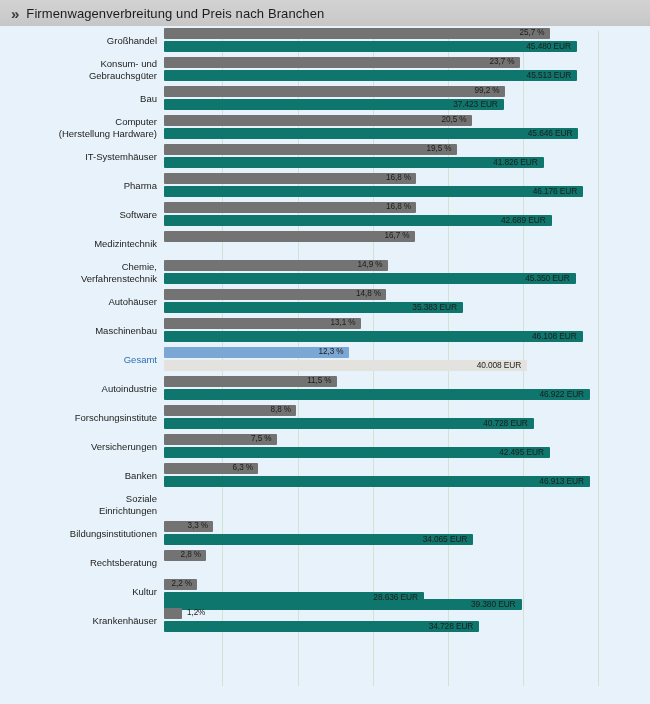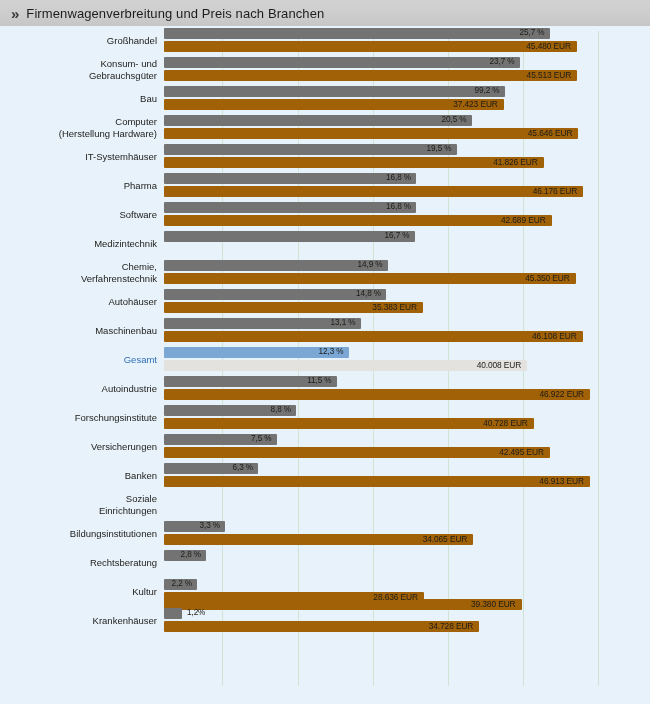--- a/index.html
+++ b/index.html
@@ -47,21 +47,21 @@
   .rowlabel.total{color:#2f6fb5;}
 
   .bars{position:absolute;left:150px;top:0;right:0;height:29px;}
 
   .bar{
     position:absolute;height:11px;border-radius:1px;
     display:flex;align-items:center;
   }
   .bar.pct{top:2px;background:#737373;}
   .bar.pct.total{background:#7ba7d4;}
-  .bar.eur{top:15px;background:#a16207;}
+  .bar.eur{top:15px;background:#0f766e;}
   .bar.eur.total{background:#e4e2de;}
 
   .vlab{
     position:absolute;font-size:8.2px;color:#1c1c18;white-space:nowrap;
     letter-spacing:-.1px;
   }
   .vlab.inside{right:5px;}
   .vlab.outside{left:calc(100% + 5px);}
   .bar.eur .vlab.inside{right:6px;font-size:8.4px;}
 
@@ -221,21 +221,21 @@
           </div>
         </div>
         <div class="row">
           <div class="rowlabel">Autohäuser</div>
           <div class="bars">
             <div class="bar pct" style="width: 222px;">
               <div class="vwrap">
                 <span class="vlab inside">14,8 %</span>
               </div>
             </div>
-            <div class="bar eur" style="width: 259px;">
+            <div class="bar eur" style="width: 299px;">
               <div class="vwrap">
                 <span class="vlab inside">35.383 EUR</span>
               </div>
             </div>
           </div>
         </div>
         <div class="row">
           <div class="rowlabel">Maschinenbau</div>
           <div class="bars">
             <div class="bar pct" style="width: 196.5px;">
@@ -325,21 +325,21 @@
             </div>
           </div>
         </div>
         <div class="row">
           <div class="rowlabel">Soziale
 Einrichtungen</div>
         </div>
         <div class="row">
           <div class="rowlabel">Bildungsinstitutionen</div>
           <div class="bars">
-            <div class="bar pct" style="width: 61px; text-align: right;">
+            <div class="bar pct" style="width: 49px; text-align: right;">
               <div class="vwrap">
                 <span class="vlab inside">3,3 %</span>
               </div>
             </div>
             <div class="bar eur" style="width: 309.31px;">
               <div class="vwrap">
                 <span class="vlab inside">34.065 EUR</span>
               </div>
             </div>
           </div>

